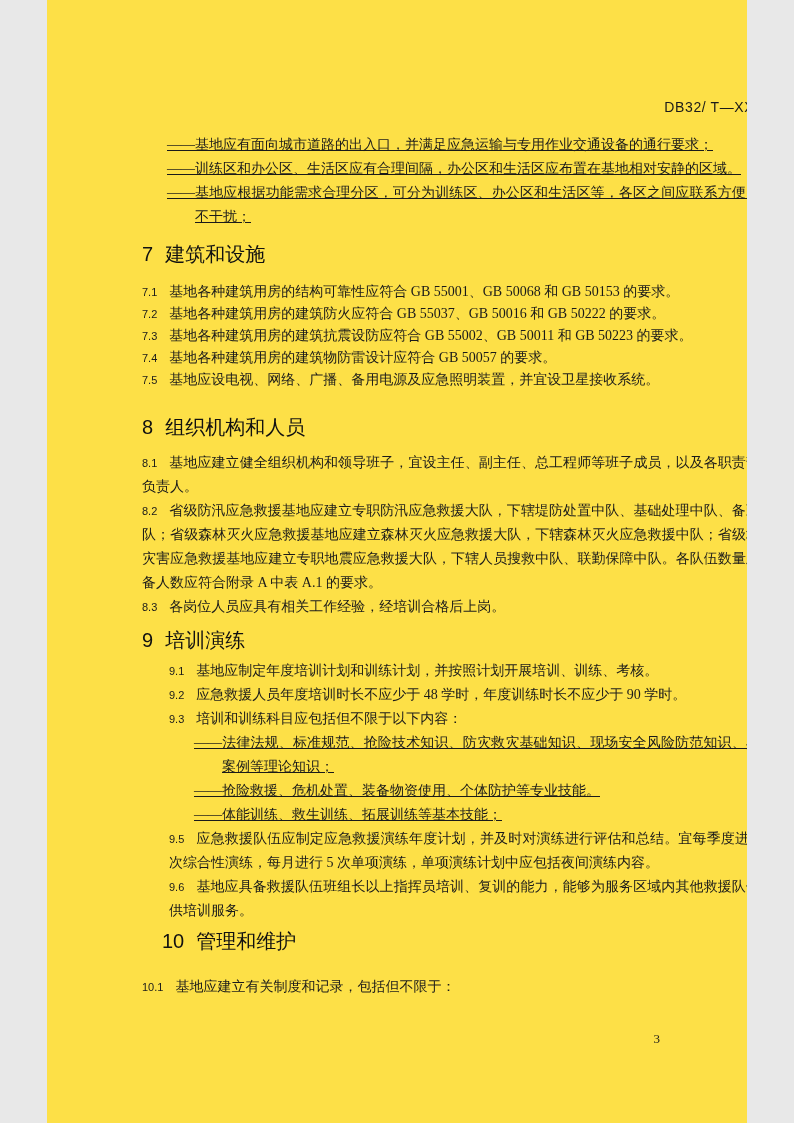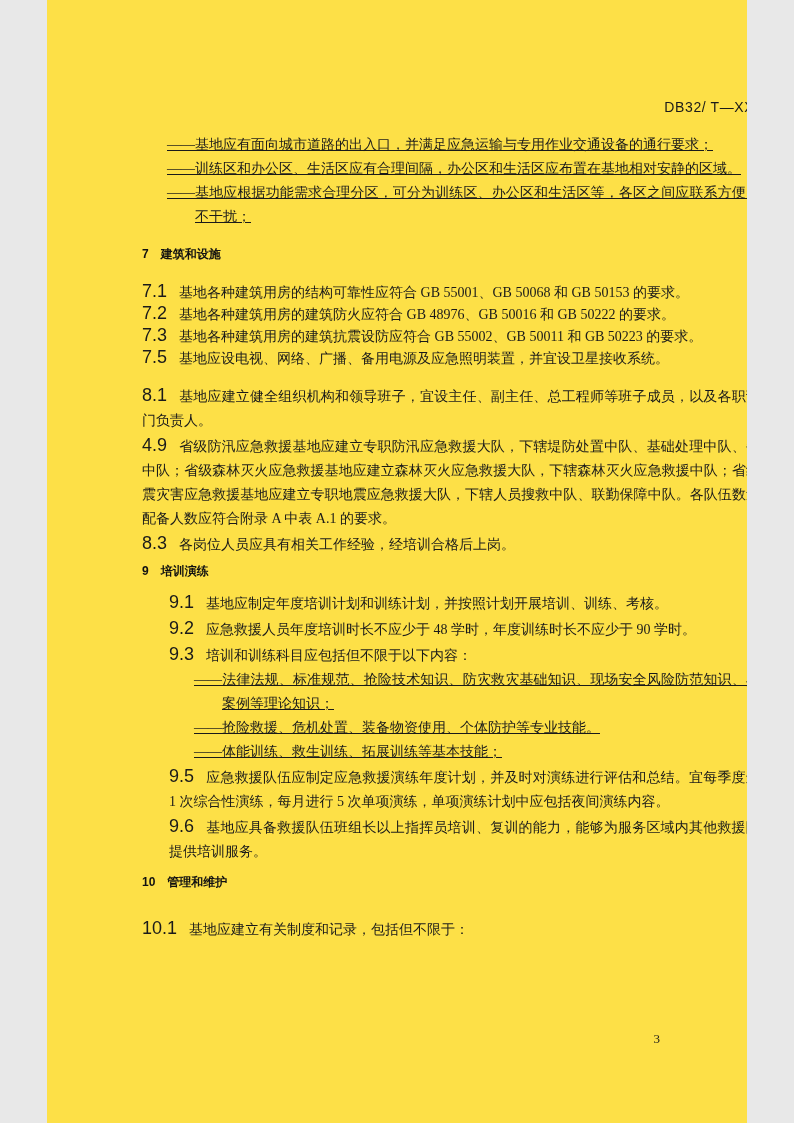--- a/index.html
+++ b/index.html
@@ -39,40 +39,40 @@
   .intro-list { margin-top: 7px; }
   .dash-item {
     margin-left: 25px;
     padding-left: 28px;
     text-indent: -28px;
     text-decoration: underline;
   }
   .section-heading {
     margin: 0;
     font-family: "Liberation Sans", "DejaVu Sans", sans-serif;
-    font-size: 12px;
-    font-weight: bold;
+    font-size: 20px;
+    font-weight: normal;
     line-height: 20px;
     color: #111;
   }
   .heading-num { margin-right: 12px; }
   .clause { }
   .clause-num {
     font-family: "Liberation Sans", "DejaVu Sans", sans-serif;
-    font-size: 18px;
+    font-size: 11px;
     margin-right: 12px;
   }
   #h7   { margin-top: 15px; }
   #sec7 { margin-top: 17px; }
   #sec7 .clause { line-height: 21px; }
   #h8   { margin-top: 26px; }
   #sec8 { margin-top: 14px; }
-  #h9   { margin-top: 4px; }
+  #h9   { margin-top: 11px; }
   #sec9 { margin-top: 9px; margin-left: 27px; }
-  #h10  { margin-top: 8px; }
+  #h10  { margin-top: 8px; margin-left: 20px; }
   #sec10{ margin-top: 24px; }
   .page-number {
     position: absolute;
     top: 1031px;
     right: 87px;
     font-size: 13px;
     font-family: "Liberation Serif", "DejaVu Serif", serif;
   }
 </style>
 </head>
@@ -86,28 +86,30 @@
 
     <div class="intro-list body-text">
       <p class="dash-item">——基地应有面向城市道路的出入口，并满足应急运输与专用作业交通设备的通行要求；</p>
       <p class="dash-item">——训练区和办公区、生活区应有合理间隔，办公区和生活区应布置在基地相对安静的区域。</p>
       <p class="dash-item">——基地应根据功能需求合理分区，可分为训练区、办公区和生活区等，各区之间应联系方便，互不干扰；</p>
     </div>
 
     <h2 class="section-heading" id="h7"><span class="heading-num">7</span><span>建筑和设施</span></h2>
     <div class="body-text" id="sec7">
       <p class="clause"><span class="clause-num">7.1</span><span>基地各种建筑用房的结构可靠性应符合 GB 55001、GB 50068 和 GB 50153 的要求。</span></p>
-      <p class="clause"><span class="clause-num">7.2</span><span>基地各种建筑用房的建筑防火应符合 GB 48976、GB 50016 和 GB 50222 的要求。</span></p>
+      <p class="clause"><span class="clause-num">7.2</span><span>基地各种建筑用房的建筑防火应符合 GB 55037、GB 50016 和 GB 50222 的要求。</span></p>
       <p class="clause"><span class="clause-num">7.3</span><span>基地各种建筑用房的建筑抗震设防应符合 GB 55002、GB 50011 和 GB 50223 的要求。</span></p>
+      <p class="clause"><span class="clause-num">7.4</span><span>基地各种建筑用房的建筑物防雷设计应符合 GB 50057 的要求。</span></p>
       <p class="clause"><span class="clause-num">7.5</span><span>基地应设电视、网络、广播、备用电源及应急照明装置，并宜设卫星接收系统。</span></p>
     </div>
 
+    <h2 class="section-heading" id="h8"><span class="heading-num">8</span><span>组织机构和人员</span></h2>
     <div class="body-text" id="sec8">
       <p class="clause"><span class="clause-num">8.1</span><span>基地应建立健全组织机构和领导班子，宜设主任、副主任、总工程师等班子成员，以及各职责部门负责人。</span></p>
-      <p class="clause"><span class="clause-num">4.9</span><span>省级防汛应急救援基地应建立专职防汛应急救援大队，下辖堤防处置中队、基础处理中队、备勤中队；省级森林灭火应急救援基地应建立森林灭火应急救援大队，下辖森林灭火应急救援中队；省级地震灾害应急救援基地应建立专职地震应急救援大队，下辖人员搜救中队、联勤保障中队。各队伍数量及配备人数应符合附录 A 中表 A.1 的要求。</span></p>
+      <p class="clause"><span class="clause-num">8.2</span><span>省级防汛应急救援基地应建立专职防汛应急救援大队，下辖堤防处置中队、基础处理中队、备勤中队；省级森林灭火应急救援基地应建立森林灭火应急救援大队，下辖森林灭火应急救援中队；省级地震灾害应急救援基地应建立专职地震应急救援大队，下辖人员搜救中队、联勤保障中队。各队伍数量及配备人数应符合附录 A 中表 A.1 的要求。</span></p>
       <p class="clause"><span class="clause-num">8.3</span><span>各岗位人员应具有相关工作经验，经培训合格后上岗。</span></p>
     </div>
 
     <h2 class="section-heading" id="h9"><span class="heading-num">9</span><span>培训演练</span></h2>
     <div class="body-text" id="sec9">
       <p class="clause"><span class="clause-num">9.1</span><span>基地应制定年度培训计划和训练计划，并按照计划开展培训、训练、考核。</span></p>
       <p class="clause"><span class="clause-num">9.2</span><span>应急救援人员年度培训时长不应少于 48 学时，年度训练时长不应少于 90 学时。</span></p>
       <p class="clause"><span class="clause-num">9.3</span><span>培训和训练科目应包括但不限于以下内容：</span></p>
       <p class="dash-item">——法律法规、标准规范、抢险技术知识、防灾救灾基础知识、现场安全风险防范知识、典型案例等理论知识；</p>
       <p class="dash-item">——抢险救援、危机处置、装备物资使用、个体防护等专业技能。</p>

